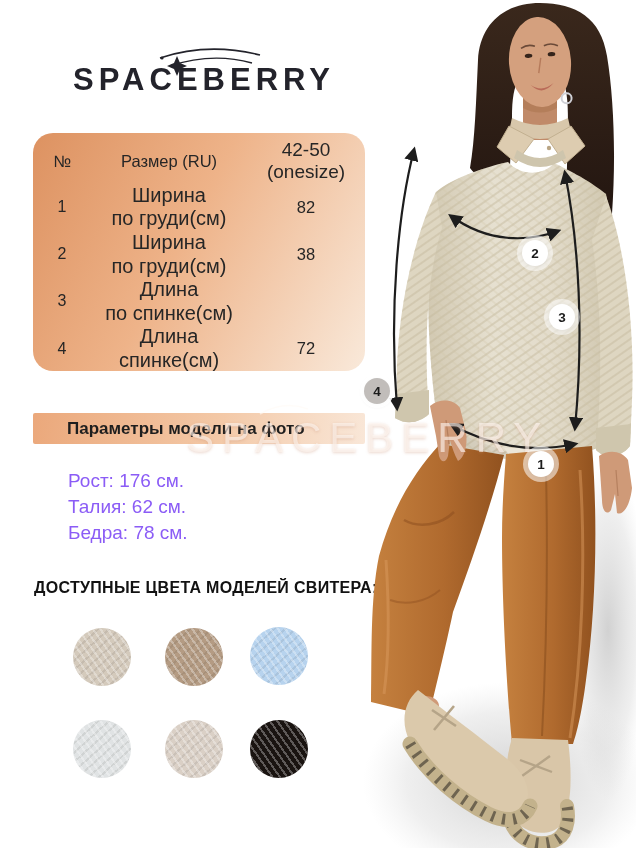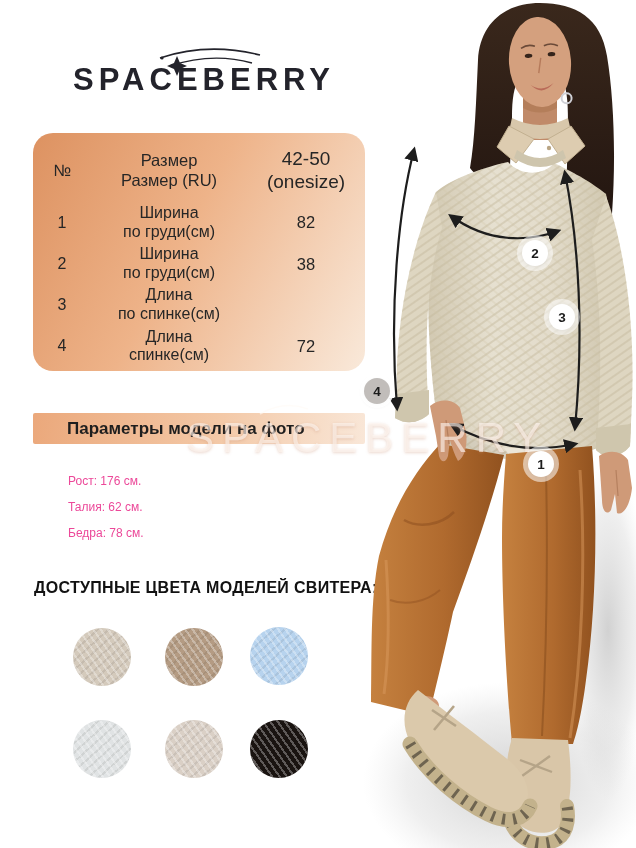--- a/index.html
+++ b/index.html
@@ -11,33 +11,33 @@
         font-size:31px;letter-spacing:5px;font-weight:600;color:#23232b;}
   .comet{position:absolute;left:146px;top:40px;}
 
   
   .size-table{position:absolute;left:33px;top:133px;width:332px;height:238px;
       border-radius:20px;color:#262626;
       background:linear-gradient(118deg,#dd9261 0%,#eeb389 45%,#f9e9da 100%);
       display:flex;flex-direction:column;padding:6px 0 4px 0;box-sizing:border-box;}
   .tr{display:grid;grid-template-columns:58px 1fr 118px;align-items:center;flex:1;}
   .tr.head{flex:1.55;}
-  .td{text-align:center;font-size:16px;line-height:1.18;}
+  .td{text-align:center;font-size:20px;line-height:1.18;}
   .td.num{font-size:16px;}
   .td.val{font-size:16.5px;}
   .td.lbl span{display:block;}
   .tr.head .td{font-size:16.5px;}
   .tr.head .td.val{font-size:19px;}
 
   
   .param-bar{position:absolute;left:33px;top:413px;width:332px;height:31px;
       border-radius:2px;display:flex;align-items:center;box-sizing:border-box;
       padding-left:34px;font-size:17px;font-weight:700;color:#1e1e1e;
       background:linear-gradient(100deg,#eba87b 0%,#f3c8a6 55%,#f9e7d8 100%);}
-  .param-lines{position:absolute;left:68px;top:468px;font-size:12px;color:#ec4899;}
+  .param-lines{position:absolute;left:68px;top:468px;font-size:19px;color:#8b5cf6;}
   .param-lines div{height:26px;line-height:26px;}
 
   
   .colors-title{position:absolute;left:34px;top:579px;font-size:16px;font-weight:700;
       letter-spacing:.3px;color:#121212;}
   .swatch{position:absolute;width:58px;height:58px;border-radius:50%;overflow:hidden;}
   .swatch::before{content:"";position:absolute;inset:0;border-radius:50%;
       background:
         repeating-linear-gradient(55deg,rgba(255,255,255,.30) 0 2px,rgba(0,0,0,0) 2px 6px),
         repeating-linear-gradient(-42deg,rgba(0,0,0,.07) 0 2px,rgba(0,0,0,0) 2px 7px);}
@@ -73,21 +73,20 @@
     <circle cx="16" cy="18" r="1.6" fill="#23232b"></circle>
     <circle cx="26" cy="26" r="1.4" fill="#23232b"></circle>
     <path d="M31,16 L34,23 L41,26 L34,29 L31,36 L28,29 L21,26 L28,23 Z" fill="#23232b"></path>
   </svg>
   <div class="logo">SPACEBERRY</div>
 
   <div class="size-table">
     <div class="tr head">
       <div class="td num">№</div>
       <div class="td lbl">
-        <span>Размер</span>
         <span>Размер (RU)</span>
       </div>
       <div class="td val">42-50 (onesize)</div>
     </div>
     <div class="tr">
       <div class="td num">1</div>
       <div class="td lbl">
         <span>Ширина</span>
         <span>по груди(см)</span>
       </div>

